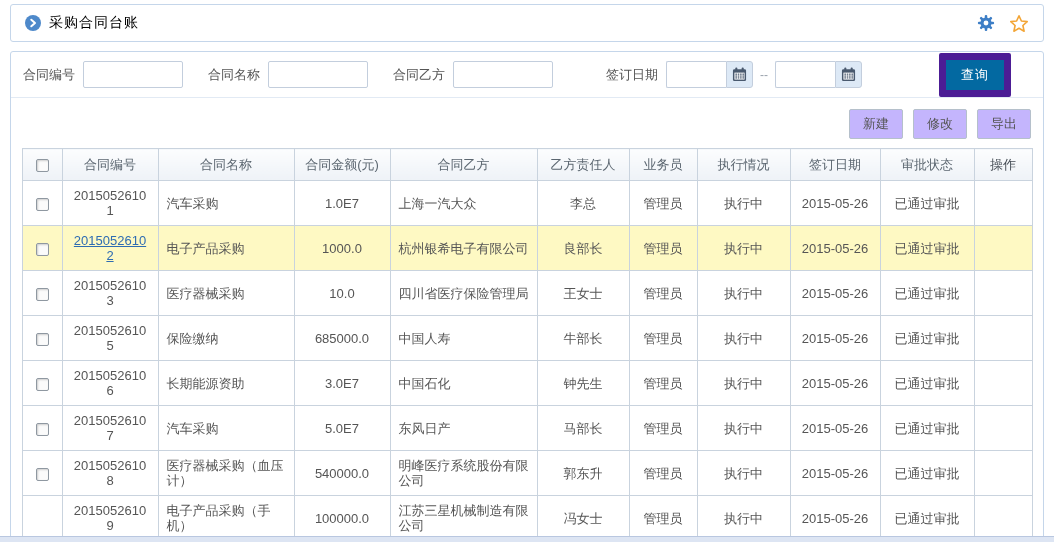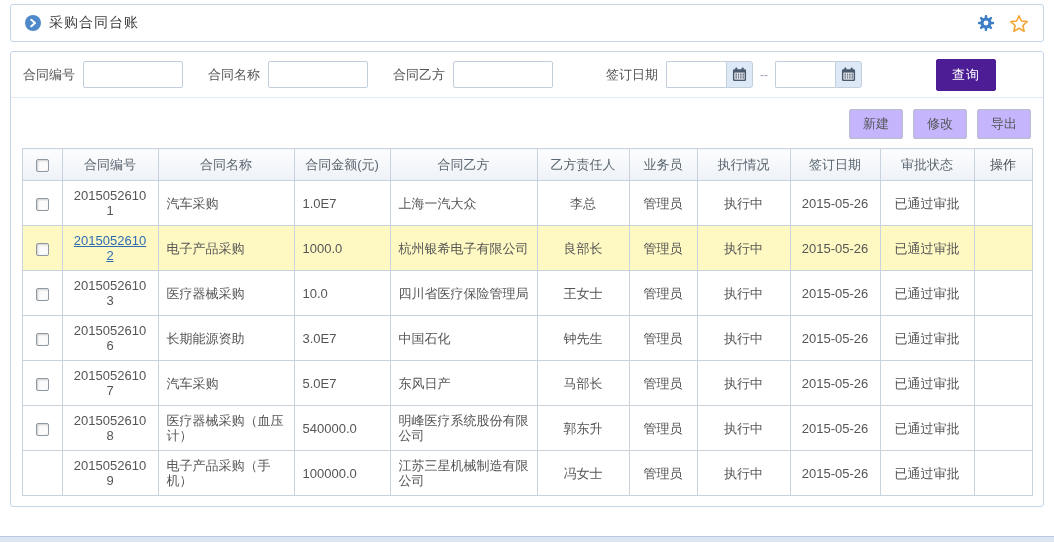--- a/index.html
+++ b/index.html
@@ -2,56 +2,56 @@
 <html><head>
 <meta charset="utf-8">
 <style>
   * { margin:0; padding:0; box-sizing:border-box; }
   html,body { width:1054px; height:542px; overflow:hidden; background:#fff;
     font-family:"Liberation Sans","DejaVu Sans",sans-serif; }
   .panel { border:1px solid #c5d6ea; border-radius:3px; background:#fff; }
 
   
   .header-bar { margin:4px 10px 0; height:38px; display:flex; align-items:center; padding:0 14px; }
-  .header-bar .title { color:#404040; font-size:14px; margin-left:8px; letter-spacing:1px; }
+  .header-bar .title { color:#000000; font-size:14px; margin-left:8px; letter-spacing:1px; }
   .header-bar .spacer { flex:1; }
   .hicon { display:inline-flex; align-items:center; margin-left:14px; cursor:pointer; }
 
   
   .main-panel { margin:9px 10px 0; padding-bottom:10px; }
 
   
   .search-row { display:flex; align-items:center; height:46px; padding:0 12px;
     border-bottom:1px solid #e2eaf4; }
   .search-row label { font-size:13px; color:#555; margin-right:8px; white-space:nowrap; }
   .txt-input { width:100px; height:27px; border:1px solid #c3cedd; border-radius:2px;
     margin-right:25px; padding:0 5px; font-size:12px; color:#555; outline:none; }
   .date-label { margin-left:28px; }
   .date-group { display:flex; align-items:stretch; height:27px; }
   .date-group input { width:60px; border:1px solid #c3cedd; border-right:none;
     border-radius:2px 0 0 2px; padding:0 5px; font-size:12px; outline:none; }
   .cal-btn { width:27px; border:1px solid #c3cedd; background:#dde9f6; border-radius:0 3px 3px 0;
     display:flex; align-items:center; justify-content:center; cursor:pointer; }
   .dash-sep { color:#9aa3ad; font-size:12px; margin:0 7px; }
-  .query-btn { margin-left:auto; margin-right:35px; background:#4c1d95; border:1px solid #4c1d95;
+  .query-btn { margin-left:auto; margin-right:20px; background:#0369a1; border:7px solid #4c1d95;
     color:#fff; font-size:13px; padding:6px 15px; border-radius:2px; cursor:pointer; letter-spacing:1px; }
 
   
   .toolbar { display:flex; justify-content:flex-end; gap:10px; margin:11px 12px 0; }
   .btn { background:#c4b5fd; border:1px solid #b5c0cb; color:#555; font-size:13px;
     padding:5px 13px; border-radius:2px; cursor:pointer; white-space:nowrap; }
 
   
   table { width:1010px; margin:9px auto 0; border-collapse:collapse; table-layout:fixed; }
   th,td { border:1px solid #c9d3de; font-size:13px; }
   th { height:32px; font-weight:normal; color:#5b6670; text-align:center;
     background:linear-gradient(#fcfdfe,#eef2f7); }
   th.bold { font-weight:normal; color:#454c55; }
   td { padding:7px 8px; color:#555; line-height:15px; text-align:center; word-break:break-all; }
-  td.al { text-align:left; } td.ar { text-align:left; }
+  td.al { text-align:left; } td.ar { text-align:center; }
   tr.highlighted td { background:#fef9c3; }
   td a { color:#2e6cb2; text-decoration:underline; cursor:pointer; }
   .checkbox { display:inline-block; width:13px; height:13px; border:1px solid #8f98a1;
     border-radius:2px; background:#fbfbfb; box-shadow:inset 1px 1px 2px rgba(0,0,0,.18);
     vertical-align:middle; cursor:pointer; }
 
   .bottom-strip { position:absolute; left:0; right:0; bottom:0; height:6px;
     background:#dde5f3; border-top:1px solid #b9c7e0; }
 </style>
 </head>
@@ -219,20 +219,33 @@
       <td class="al">四川省医疗保险管理局</td>
       <td>王女士</td>
       <td>管理员</td>
       <td>执行中</td>
       <td>2015-05-26</td>
       <td>已通过审批</td>
       <td></td>
     </tr>
         <tr>
       <td><span class="checkbox"></span></td>
+      <td>20150526105</td>
+      <td class="al">保险缴纳</td>
+      <td class="ar">685000.0</td>
+      <td class="al">中国人寿</td>
+      <td>牛部长</td>
+      <td>管理员</td>
+      <td>执行中</td>
+      <td>2015-05-26</td>
+      <td>已通过审批</td>
+      <td></td>
+    </tr>
+        <tr>
+      <td><span class="checkbox"></span></td>
       <td>20150526106</td>
       <td class="al">长期能源资助</td>
       <td class="ar">3.0E7</td>
       <td class="al">中国石化</td>
       <td>钟先生</td>
       <td>管理员</td>
       <td>执行中</td>
       <td>2015-05-26</td>
       <td>已通过审批</td>
       <td></td>

